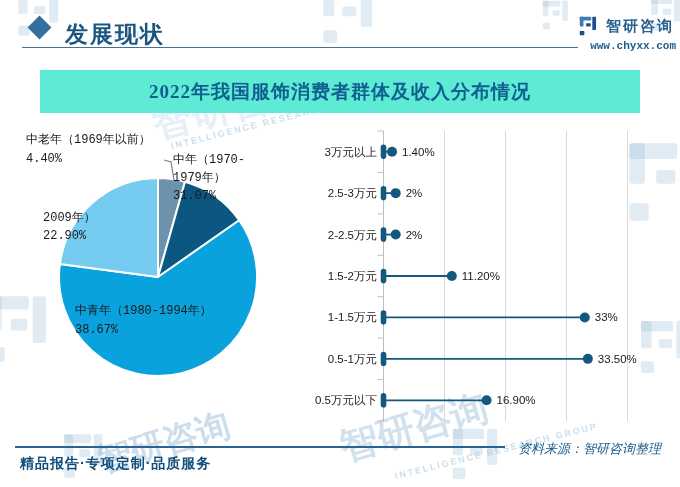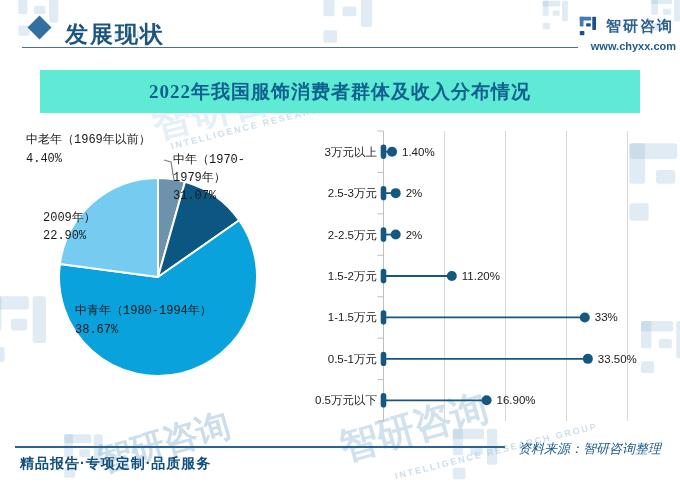--- a/index.html
+++ b/index.html
@@ -6,21 +6,21 @@
   body{width:680px;height:487px;font-family:"Liberation Sans","DejaVu Sans",sans-serif;background:#fff;}
   .page{position:relative;width:680px;height:487px;overflow:hidden;background:#fff;}
   .layer-wm{position:absolute;inset:0;z-index:0;pointer-events:none;}
   .layer-ui{position:absolute;inset:0;z-index:1;}
   
   .diamond{position:absolute;left:31px;top:19px;width:17px;height:17px;background:#34709F;transform:rotate(45deg);}
   .section-title{position:absolute;left:57px;top:11px;font-size:23px;font-weight:bold;color:#1B5580;letter-spacing:2px;z-index:2;}
   .wm-status{position:absolute;left:113px;top:26px;font-size:13px;font-weight:bold;color:#D9E8F3;z-index:1;}
   .brand{position:absolute;left:578px;top:15px;display:flex;align-items:center;gap:6px;}
   .brand-name{font-size:15px;font-weight:bold;color:#2B618E;letter-spacing:2px;white-space:nowrap;}
-  .brand-url{position:absolute;left:560px;top:40px;width:116px;text-align:right;font-family:Liberation Sans, sans-serif;font-size:11px;font-weight:bold;color:#1F5C8B;}
+  .brand-url{position:absolute;left:560px;top:40px;width:116px;text-align:right;font-family:Liberation Mono, monospace;font-size:11px;font-weight:bold;color:#1F5C8B;}
   .header-rule{position:absolute;left:22px;top:47px;width:556px;border-top:1px solid #4A6F8F;}
   
   .title-band{position:absolute;left:40px;top:70px;width:600px;height:43px;background:#5eead4;display:flex;align-items:center;justify-content:center;}
   .title-band span{font-family:"Liberation Serif","DejaVu Serif",serif;font-size:19px;font-weight:bold;color:#10608F;letter-spacing:1px;}
   
   #pie-svg{position:absolute;left:0;top:120px;}
   .pie-label{position:absolute;font-size:12px;color:#1A1A1A;font-family:Liberation Mono, monospace;}
   #lolli-svg{position:absolute;left:300px;top:125px;}
   
   .source-rule{position:absolute;left:15px;top:446px;width:490px;border-top:2px solid #2A6292;}

